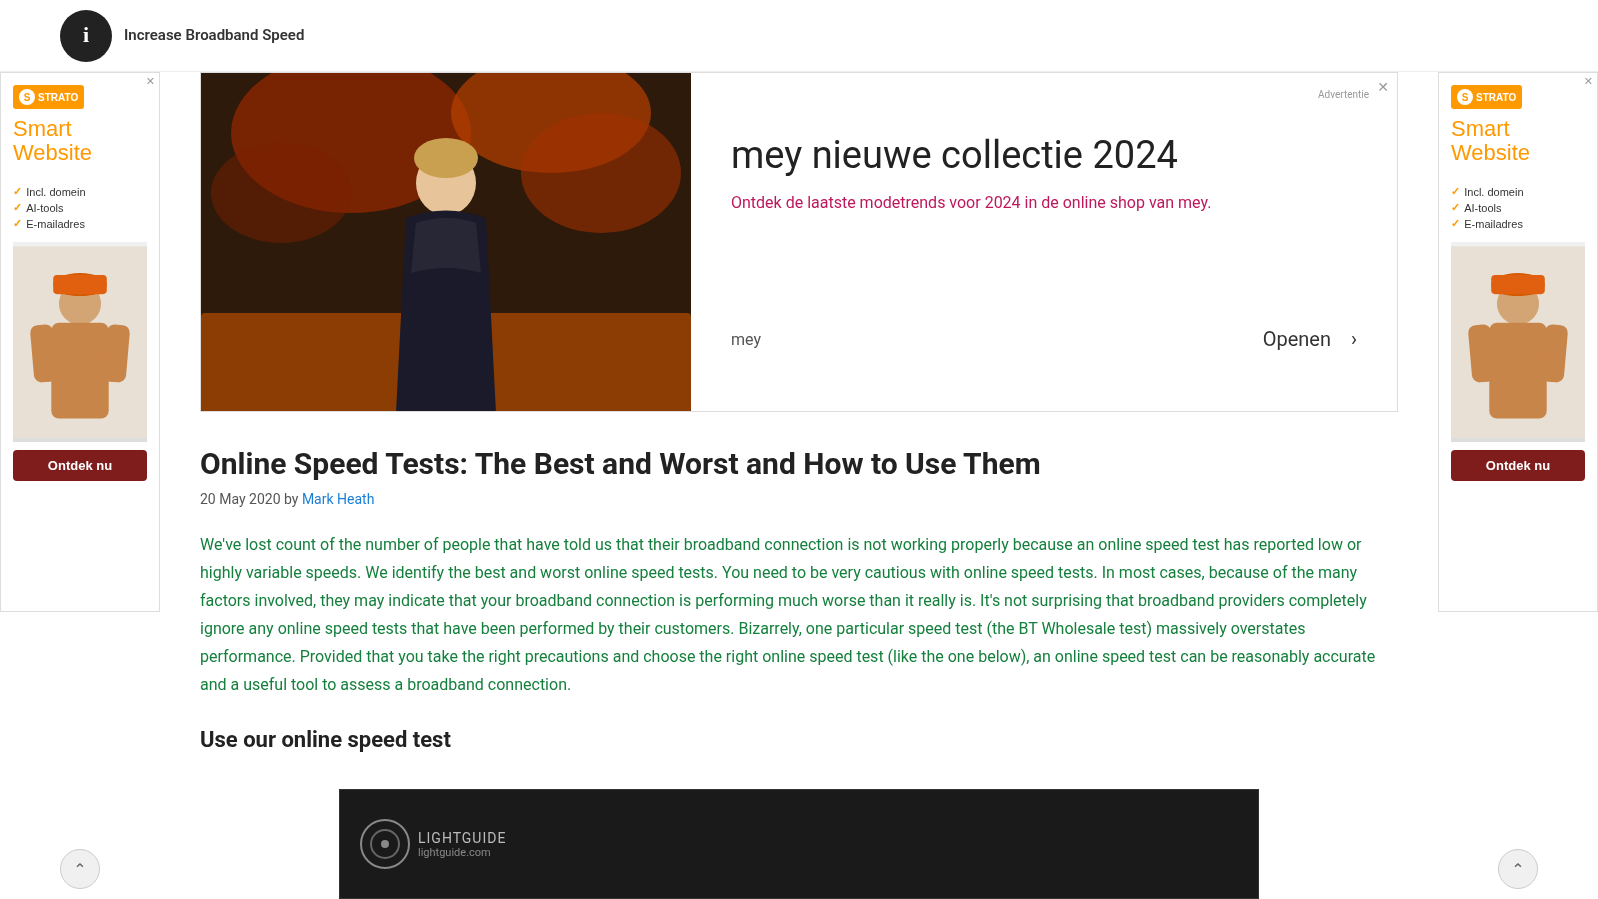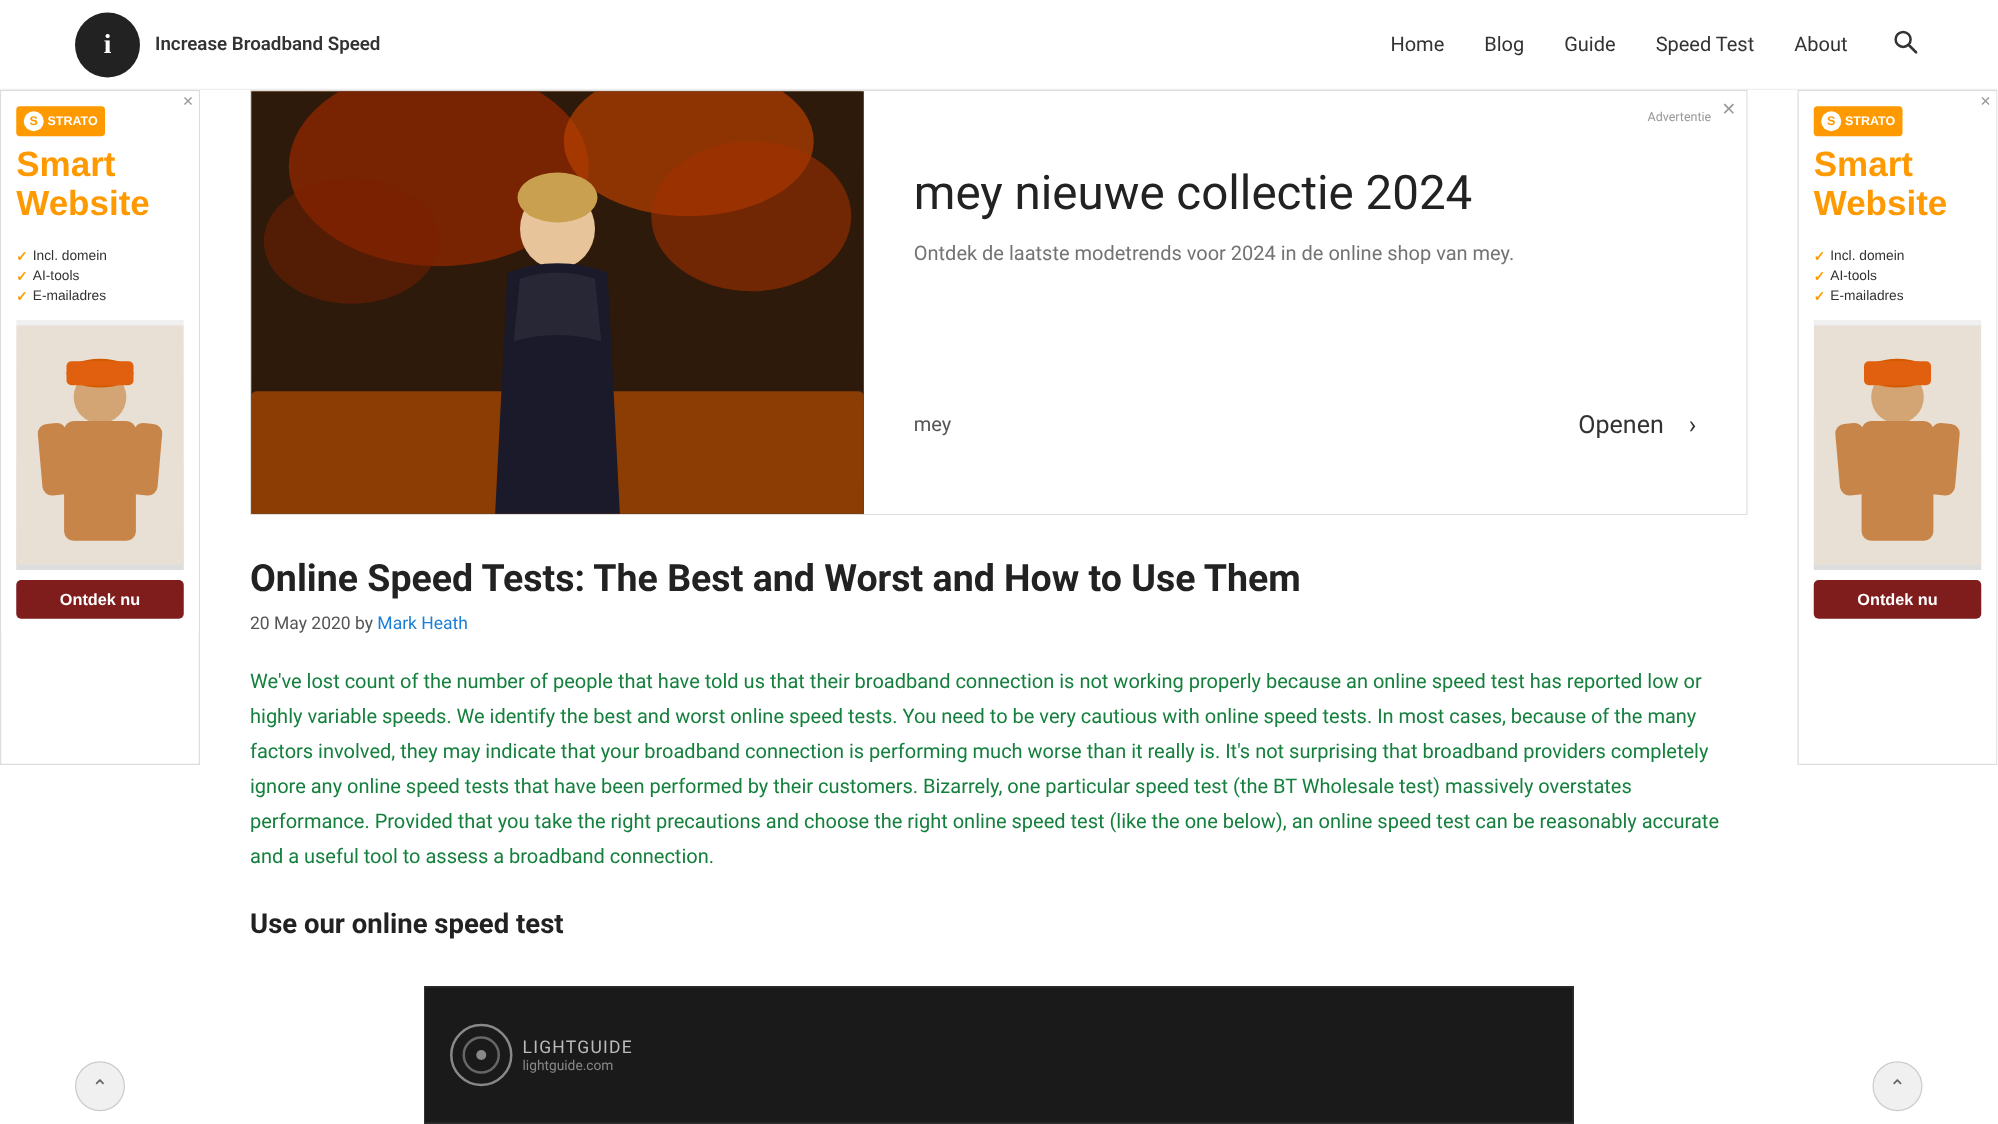--- a/index.html
+++ b/index.html
@@ -109,21 +109,21 @@
       height: 16px;
       background: #fff;
       border-radius: 50%;
       display: flex;
       align-items: center;
       justify-content: center;
       color: #f90;
       font-size: 10px;
       font-weight: bold;
     }
-    .strato-tagline { font-size: 28px; font-weight: bold; color: #f90; line-height: 1.1; margin: 6px 0; }
+    .strato-tagline { font-size: 22px; font-weight: normal; color: #f90; line-height: 1.1; margin: 6px 0; }
     .strato-features { list-style: none; padding: 0; margin: 20px 0 12px; }
     .strato-features li { font-size: 11px; color: #333; margin-bottom: 3px; display: flex; align-items: center; gap: 4px; }
     .strato-features li::before { content: "✓"; color: #f90; font-weight: bold; }
     .strato-person {
       width: 100%;
       height: 200px;
       background: linear-gradient(to bottom, #f0f0f0, #ddd);
       position: relative;
       overflow: hidden;
       display: flex;
@@ -206,21 +206,21 @@
     }
     .banner-headline {
       font-size: 38px;
       font-weight: 400;
       color: #222;
       line-height: 1.2;
       margin-bottom: 12px;
     }
     .banner-sub {
       font-size: 16px;
-      color: #737373;
+      color: #be185d;
       line-height: 1.5;
     }
     .banner-footer {
       display: flex;
       align-items: center;
       justify-content: space-between;
     }
     .banner-brand {
       font-size: 16px;
       color: #555;
@@ -377,33 +377,20 @@
 <header class="header">
   <a class="logo-area" href="#">
     <div class="logo-icon">
       <svg width="34" height="34" viewBox="0 0 34 34">
         <circle cx="17" cy="17" r="16" fill="#222"></circle>
         <text x="17" y="23" text-anchor="middle" fill="#fff" font-size="22" font-weight="bold" font-family="Georgia,serif">i</text>
       </svg>
     </div>
     <span class="logo-text">Increase Broadband Speed</span>
   </a>
-  <nav class="nav">
-    <a href="#">Home</a>
-    <a href="#">Blog</a>
-    <a href="#">Guide</a>
-    <a href="#">Speed Test</a>
-    <a href="#">About</a>
-    <button class="search-icon-btn">
-      <svg width="20" height="20" viewBox="0 0 20 20" fill="none">
-        <circle cx="8.5" cy="8.5" r="6" stroke="#333" stroke-width="2"></circle>
-        <line x1="13" y1="13" x2="19" y2="19" stroke="#333" stroke-width="2" stroke-linecap="round"></line>
-      </svg>
-    </button>
-  </nav>
 </header>
 
 <div class="page-wrapper">
 
   <div class="side-ad">
     <div class="side-ad-inner">
       <div class="strato-ad">
         <button class="ad-close">✕</button>
         <div class="strato-header">
           <div class="strato-logo-box">

